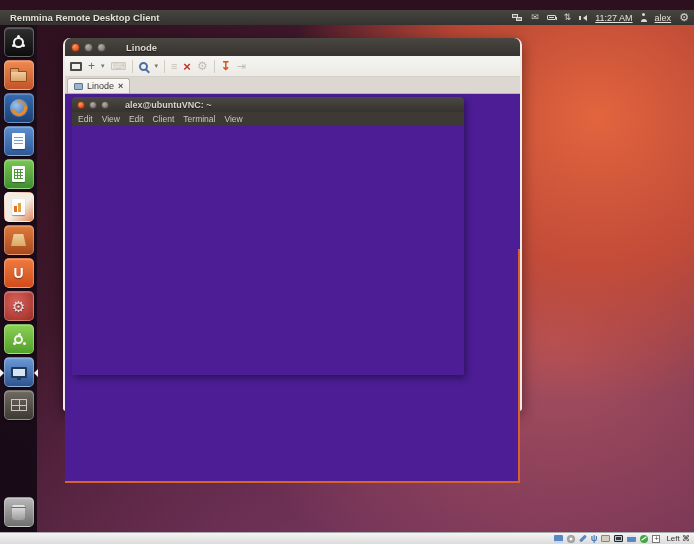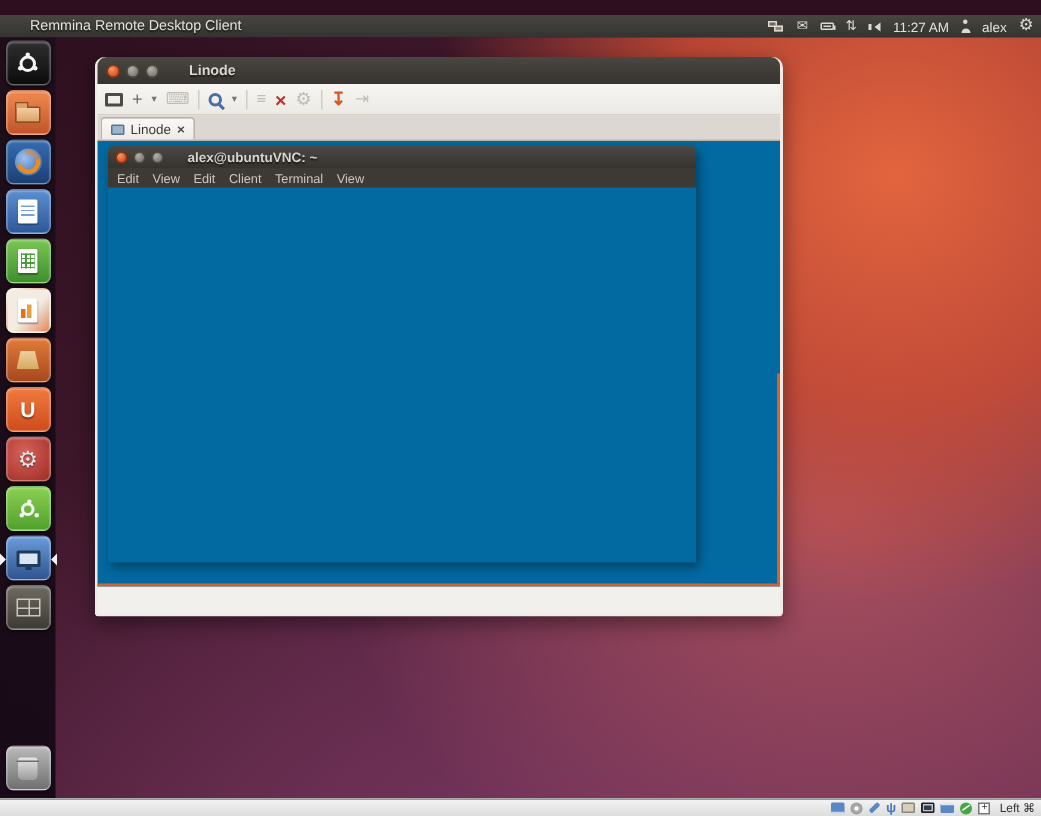--- a/index.html
+++ b/index.html
@@ -10,38 +10,38 @@
   .mac-bar { position:absolute; left:0; top:0; width:694px; height:10px;
     background:linear-gradient(#ededed,#c8c8c8); border-bottom:1px solid #979797;
     display:flex; align-items:center; }
   .mac-lights { display:flex; gap:4px; margin-left:4px; }
   .mac-light { width:6px; height:6px; border-radius:50%; background:#c2c2c2; border:1px solid #8f8f8f; }
   .mac-title { position:absolute; left:0; right:0; text-align:center; font-size:8px; color:#444; line-height:10px; }
 
   
   .panel { position:absolute; left:0; top:10px; width:694px; height:15px;
     background:linear-gradient(#474540,#353330); display:flex; align-items:center; color:#e6e2da; }
-  .panel-app { font-size:9.5px; font-weight:normal; margin-left:20px; text-shadow:0 1px 1px rgba(0,0,0,.6); }
+  .panel-app { font-size:9.5px; font-weight:bold; margin-left:10px; text-shadow:0 1px 1px rgba(0,0,0,.6); }
   .panel-right { margin-left:auto; display:flex; align-items:center; gap:8px; margin-right:5px; font-size:9px; }
   .ind { display:inline-flex; align-items:center; gap:2px; }
   .ind-displays { position:relative; width:11px; height:8px; }
   .ind-displays i { position:absolute; width:6px; height:4px; border:1px solid #ddd8d0; background:#6a665e; }
   .ind-displays i:first-child { left:0; top:0; }
   .ind-displays i:last-child { left:4px; top:3px; background:#8a867e; }
   .glyph { font-size:9px; color:#ddd8d0; line-height:1; }
   .ind-batt { width:9px; height:5px; border:1px solid #ddd8d0; border-radius:1px; position:relative; }
   .ind-batt i { position:absolute; left:1px; top:1px; bottom:1px; width:5px; background:#ddd8d0; }
   .ind-batt:after { content:""; position:absolute; right:-2px; top:1px; width:1px; height:3px; background:#ddd8d0; }
   .ind-vol { display:flex; align-items:center; }
   .ind-vol b { width:2px; height:4px; background:#ddd8d0; }
   .ind-vol i { width:0; height:0; border-top:3px solid transparent; border-bottom:3px solid transparent; border-right:4px solid #ddd8d0; }
   .ind-user { display:flex; flex-direction:column; align-items:center; }
   .ind-user b { width:3px; height:3px; border-radius:50%; background:#ddd8d0; }
   .ind-user i { width:6px; height:3px; border-radius:3px 3px 0 0; background:#ddd8d0; margin-top:1px; }
-  .clock { font-size:9px; }
+  .clock { font-size:9px;text-decoration:underline; }
 
   
   .desktop { position:absolute; left:0; top:25px; width:694px; height:507px;
     background:
       radial-gradient(ellipse 420px 380px at 86% 18%, rgba(233,104,62,.95) 0%, rgba(203,77,52,.85) 40%, rgba(0,0,0,0) 75%),
       radial-gradient(ellipse 520px 430px at 80% 62%, rgba(198,95,104,.75) 0%, rgba(0,0,0,0) 65%),
       radial-gradient(ellipse 700px 520px at 50% 115%, rgba(122,56,99,.9) 0%, rgba(0,0,0,0) 70%),
       linear-gradient(130deg, #2c0f1d 0%, #4a1c33 45%, #6c3050 100%); }
 
   
@@ -122,21 +122,21 @@
   .fsicon { width:12px; height:9px; border:2px solid #4e4a44; border-radius:1px; }
   .caret { font-size:7px; color:#7a766e; }
   .tsep { width:1px; height:13px; background:#d0ccc4; }
   .mag { position:relative; width:9px; height:9px; border:2px solid #4a6fa5; border-radius:50%; }
   .mag:after { content:""; position:absolute; right:-4px; bottom:-3px; width:5px; height:2px; background:#4a6fa5; transform:rotate(45deg); }
   .rm-tabs { height:17px; background:#dcd8d1; display:flex; align-items:flex-end; padding-left:2px; border-bottom:1px solid #b8b4ac; }
   .tab { height:15px; background:linear-gradient(#faf8f5,#efece7); border:1px solid #b8b4ac; border-bottom:none;
     border-radius:3px 3px 0 0; display:flex; align-items:center; padding:0 6px; gap:4px; font-size:9px; color:#3c3a36; }
   .tab-mon { width:9px; height:7px; border:1px solid #5a7490; background:#9cb4cc; border-radius:1px; }
   .tab-close { font-size:9px; font-weight:bold; color:#4e4a44; }
-  .rm-viewport { position:relative; height:297px; background:#0369a1; overflow:hidden; }
+  .rm-viewport { position:relative; height:389px; background:#4c1d95; overflow:hidden; }
   .vp-edge-right { position:absolute; right:0; top:155px; bottom:2px; width:2px; background:#d8622c; }
   .vp-edge-bottom { position:absolute; left:0; right:0; bottom:0; height:2px; background:#d8622c; }
 
   
   .term { position:absolute; left:7px; top:3px; width:392px; height:278px;
     box-shadow:2px 3px 7px rgba(0,0,0,.4); border-radius:4px 4px 0 0; }
   .term-title { height:15px; background:linear-gradient(#4c4944,#36332f); border-radius:4px 4px 0 0;
     display:flex; align-items:center; padding-left:5px; }
   .term-title .wtext { font-size:9px; font-weight:bold; color:#d8d4cc; margin-left:12px; text-shadow:0 1px 1px rgba(0,0,0,.6); }
   .term-menu { height:13px; background:#3d3a35; display:flex; align-items:center; gap:9px; padding-left:6px; }

